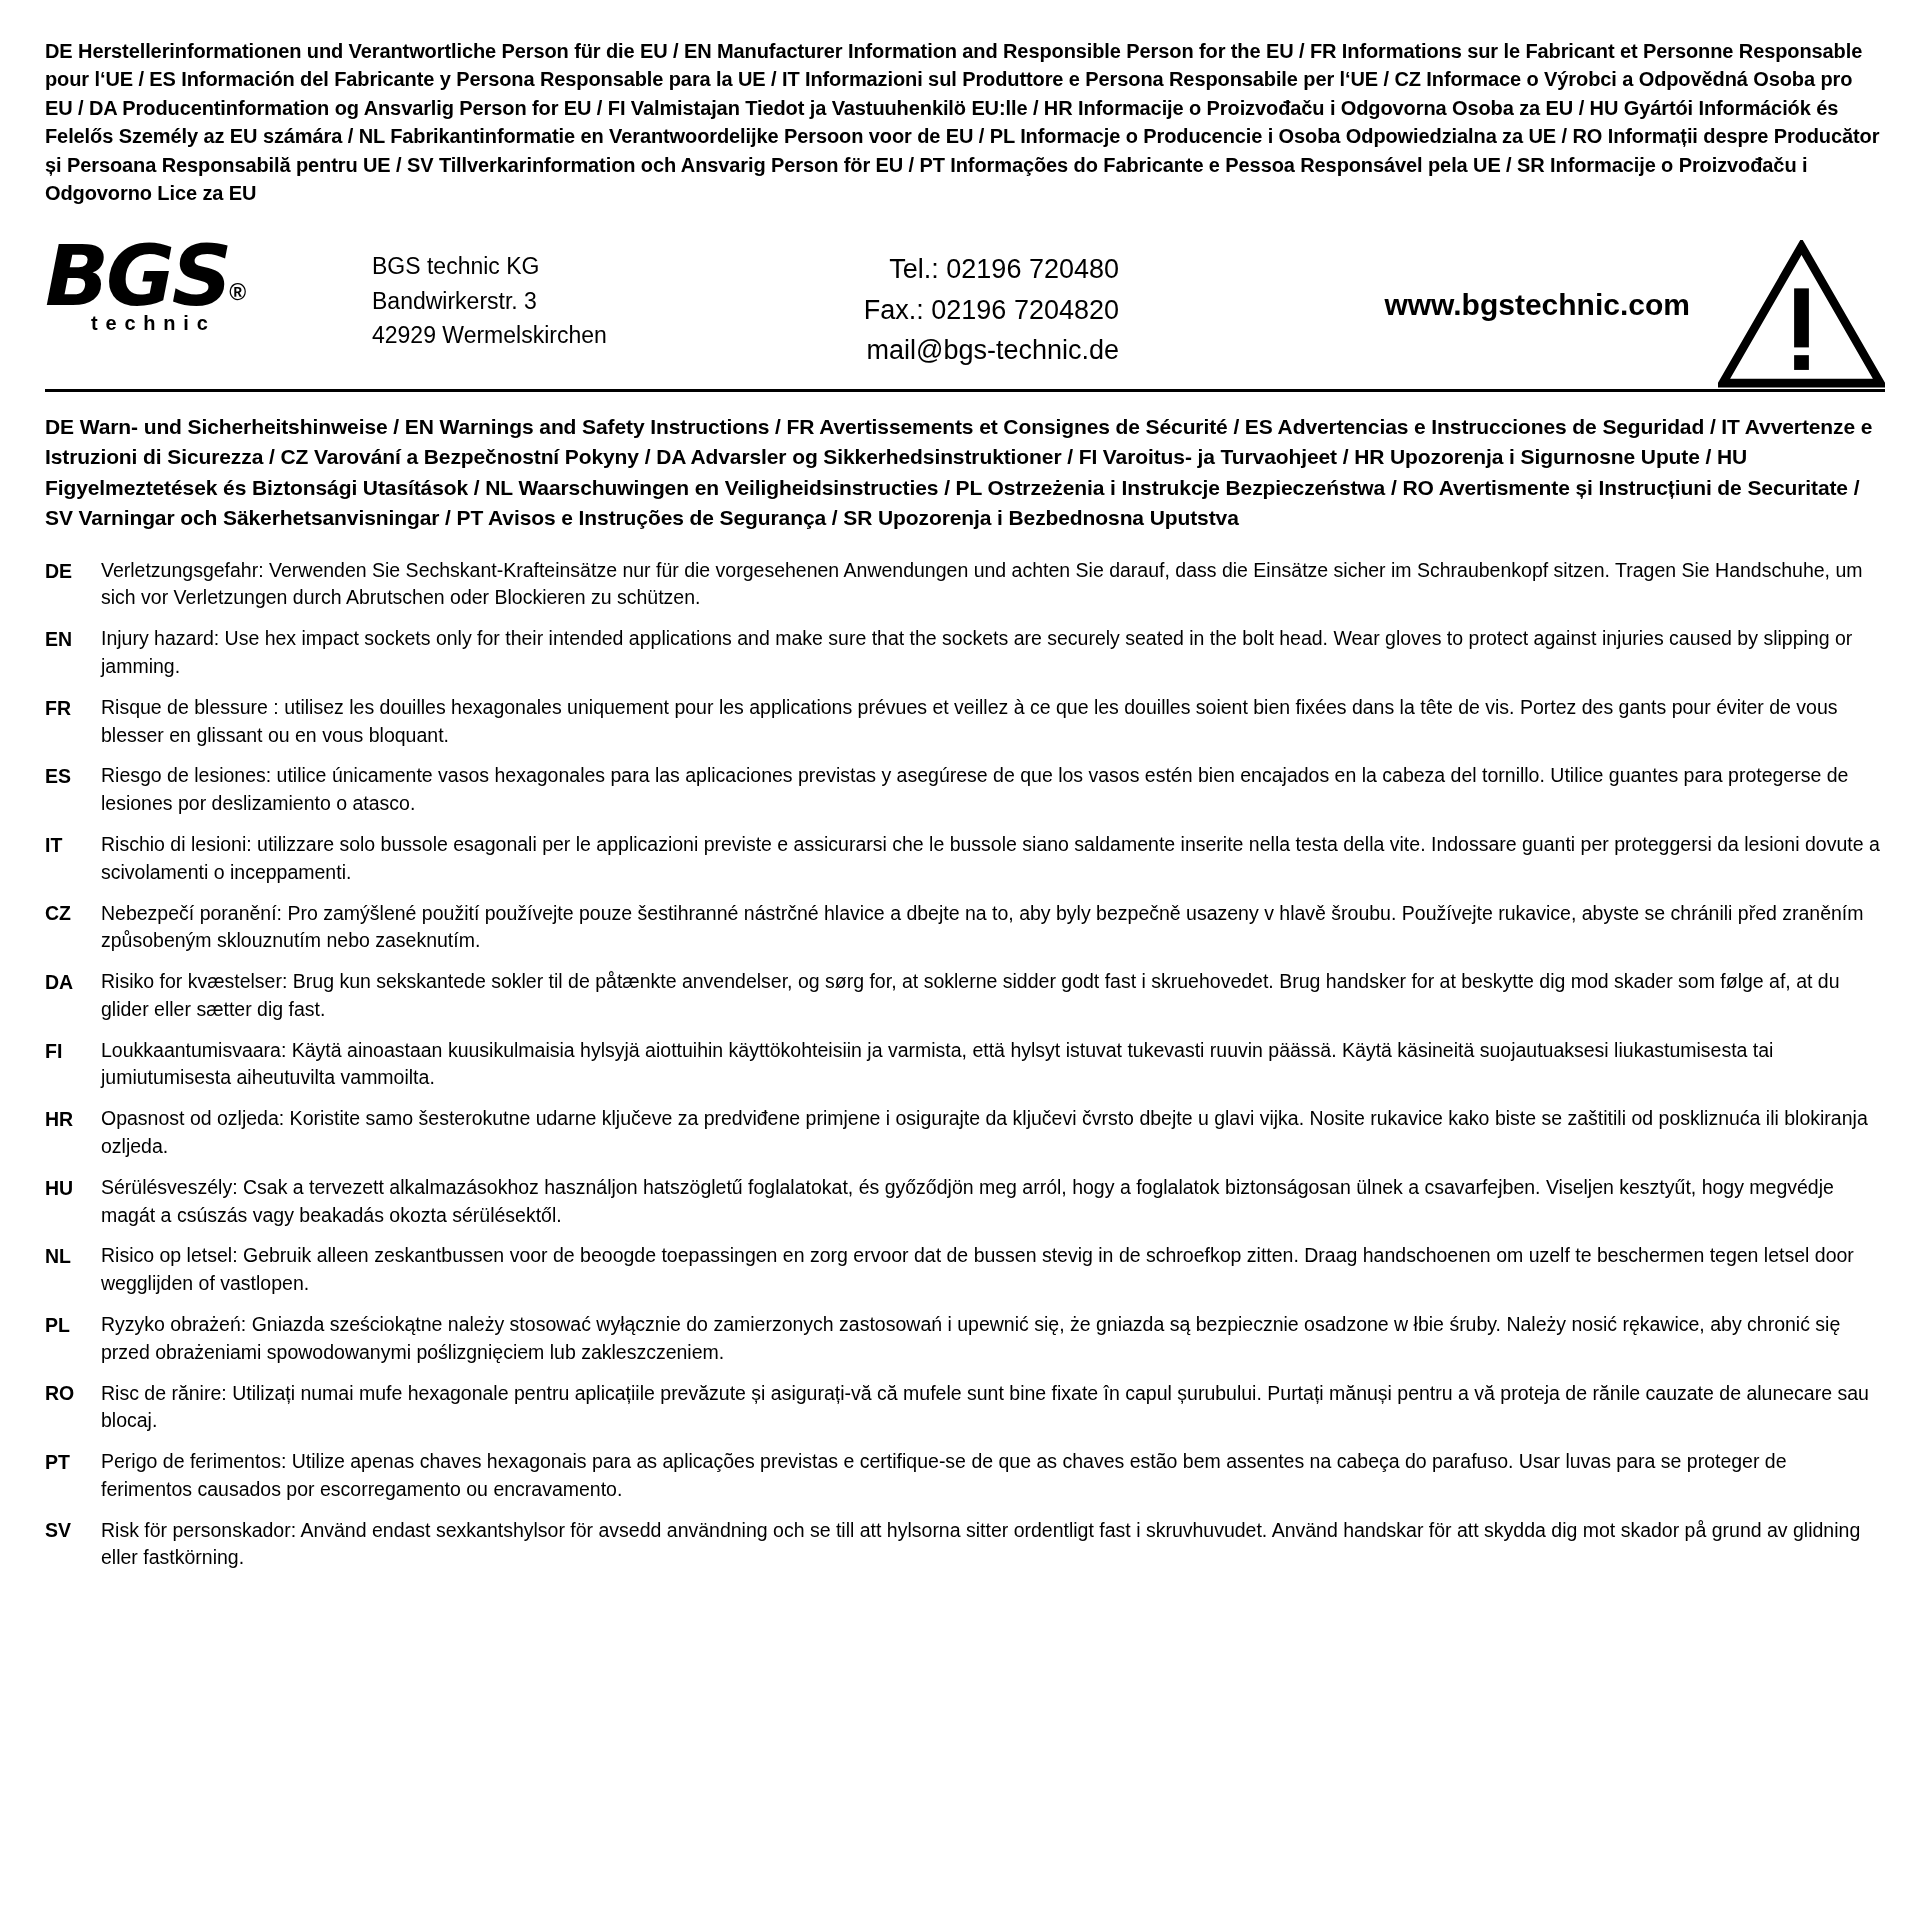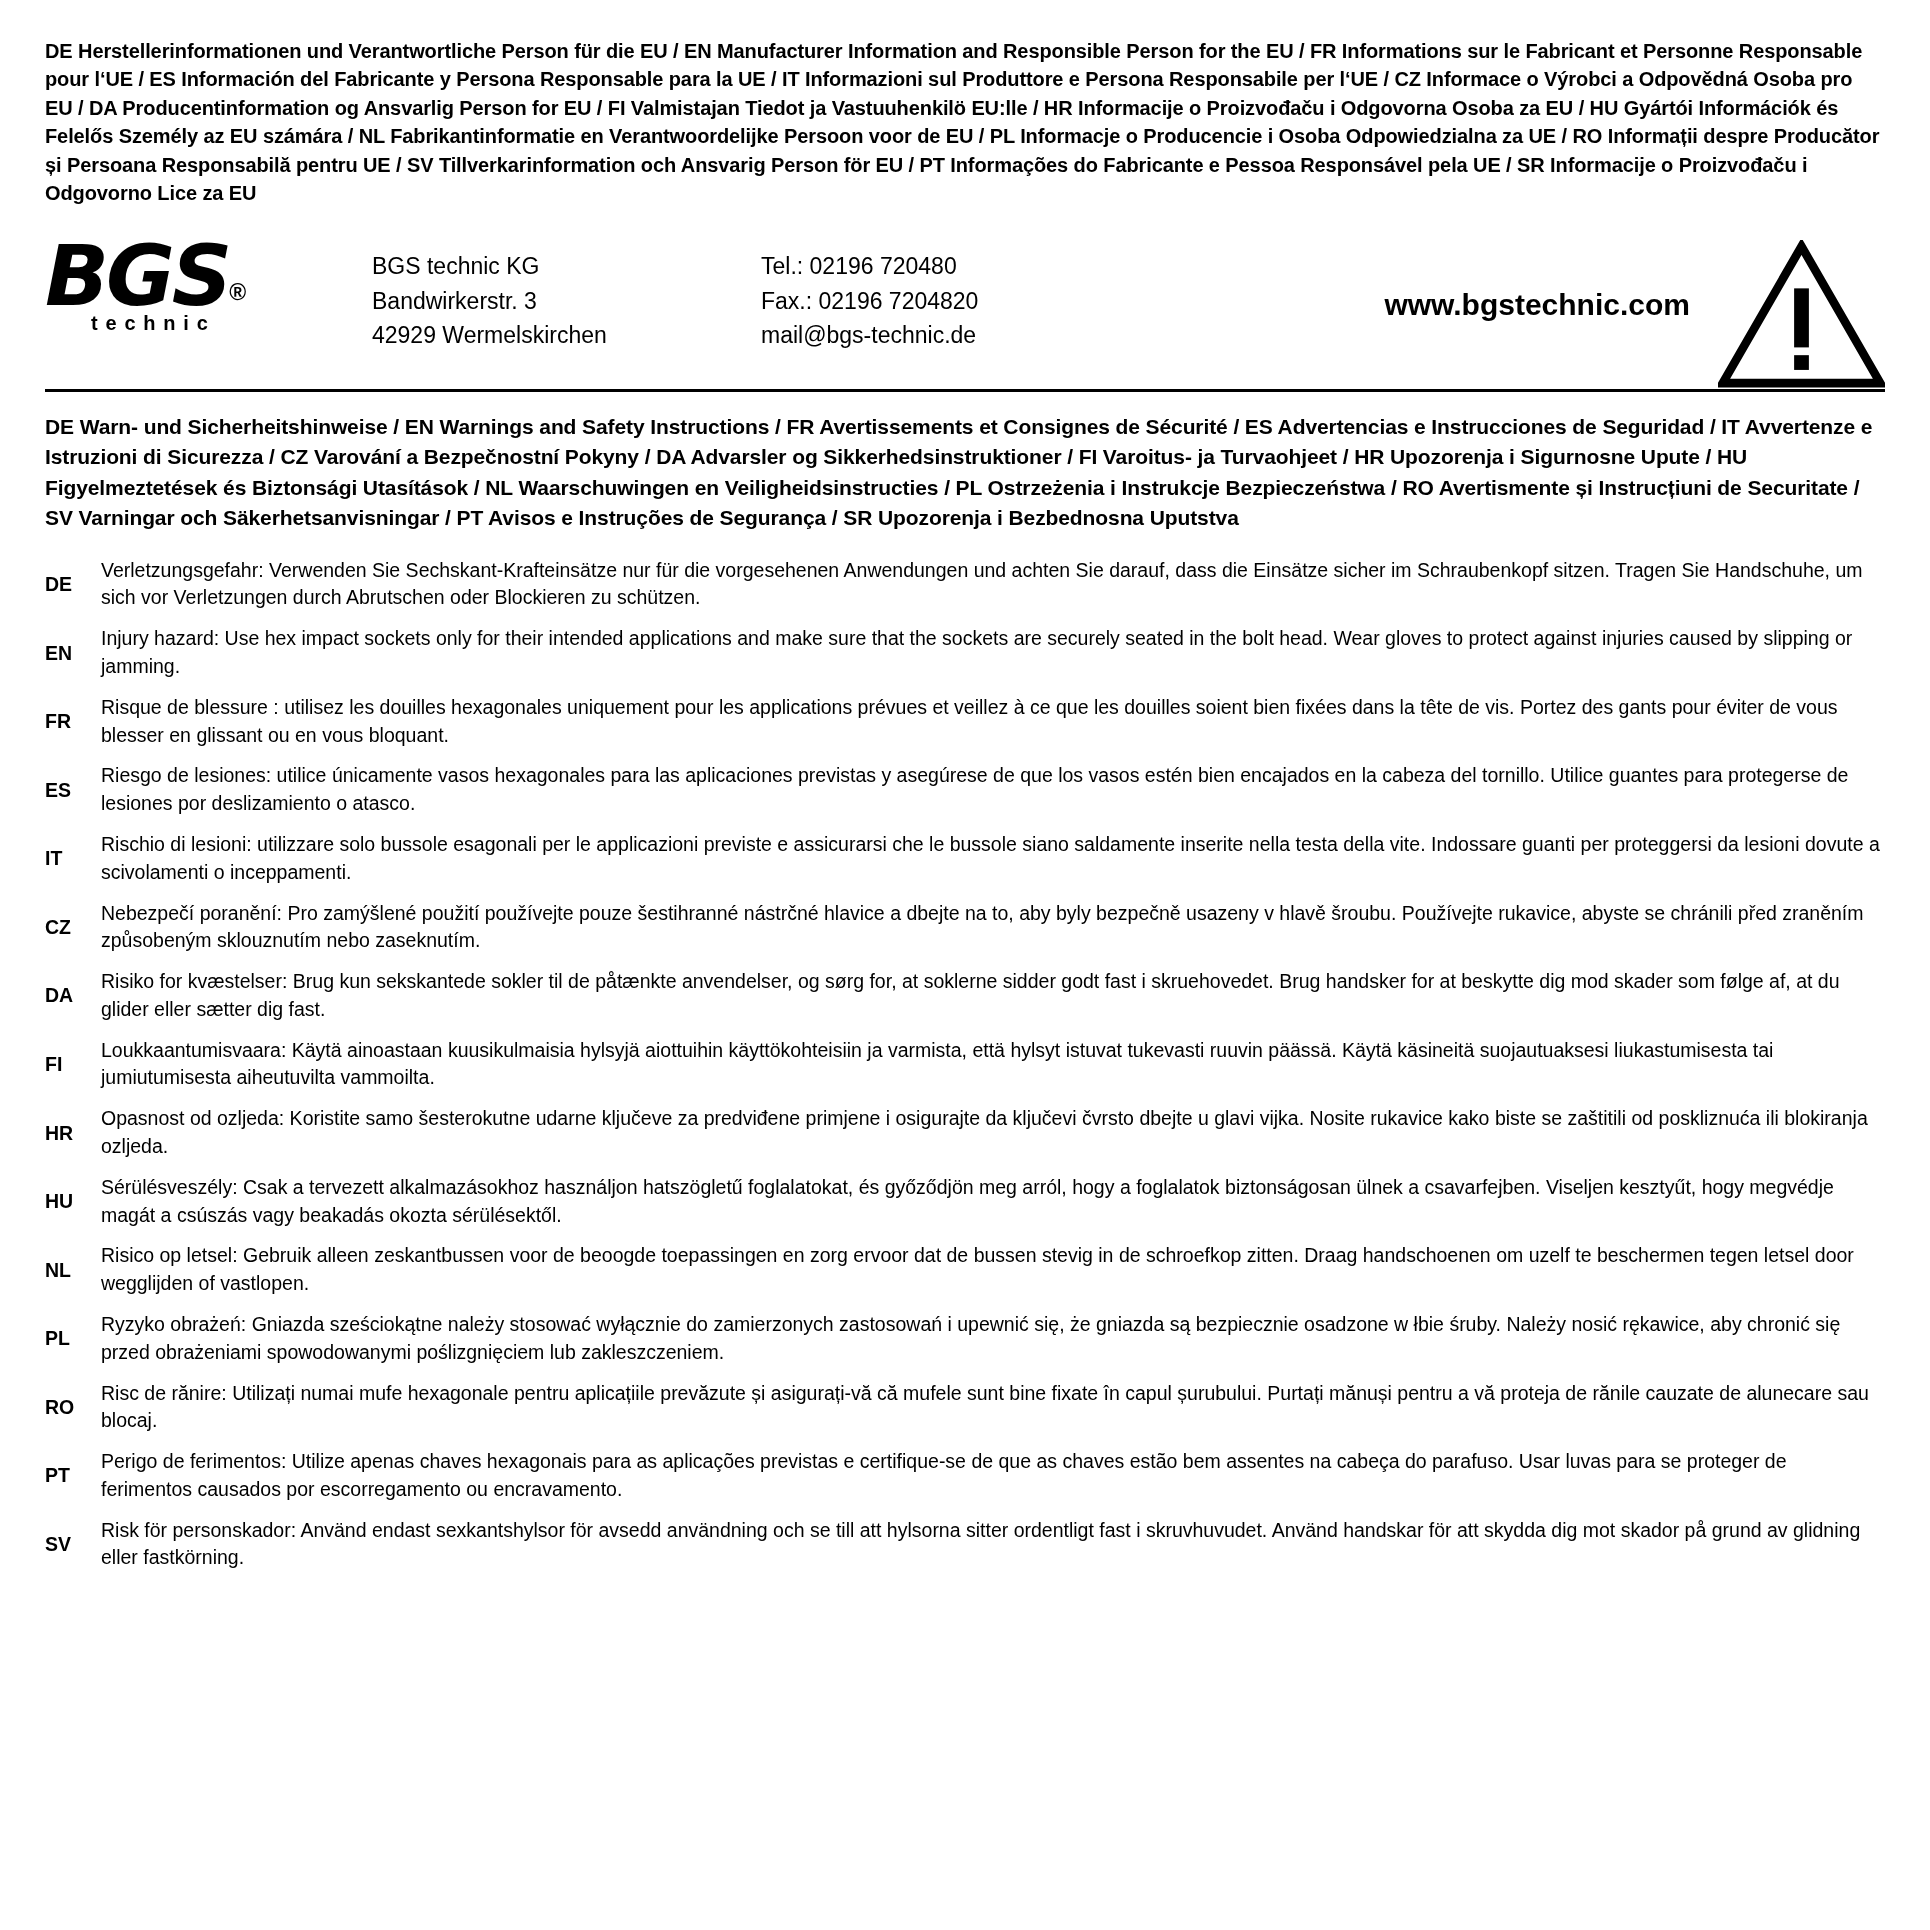--- a/index.html
+++ b/index.html
@@ -74,22 +74,23 @@
   }
   .addr-block {
     flex: 0 0 389px;
     padding-top: 28px;
     font-size: 23px;
     line-height: 1.5;
   }
   .tel-block {
     flex: 0 0 358px;
     padding-top: 28px;
-    font-size: 23px;
+    font-size: 27px;
     line-height: 1.5;
+    text-align: right;
   }
   .web-block {
     flex: 1 1 auto;
     padding-top: 67px;
     text-align: right;
     font-size: 30px;
     font-weight: bold;
   }
   .warn-block {
     flex: 0 0 195px;
@@ -114,21 +115,21 @@
     letter-spacing: -0.1px;
     margin: 20px 0 23px 0;
   }
 
   
   .lang-list {
     margin-top: 6.2px;
   }
   .lang-row {
     display: flex;
-    align-items: center;
+    align-items: flex-start;
     margin-bottom: 13.2px;
   }
   .lang-code {
     flex: 0 0 56px;
     font-size: 19.5px;
     font-weight: bold;
     line-height: 1.42;
     padding-top: 0.8px;
   }
   .lang-text {

